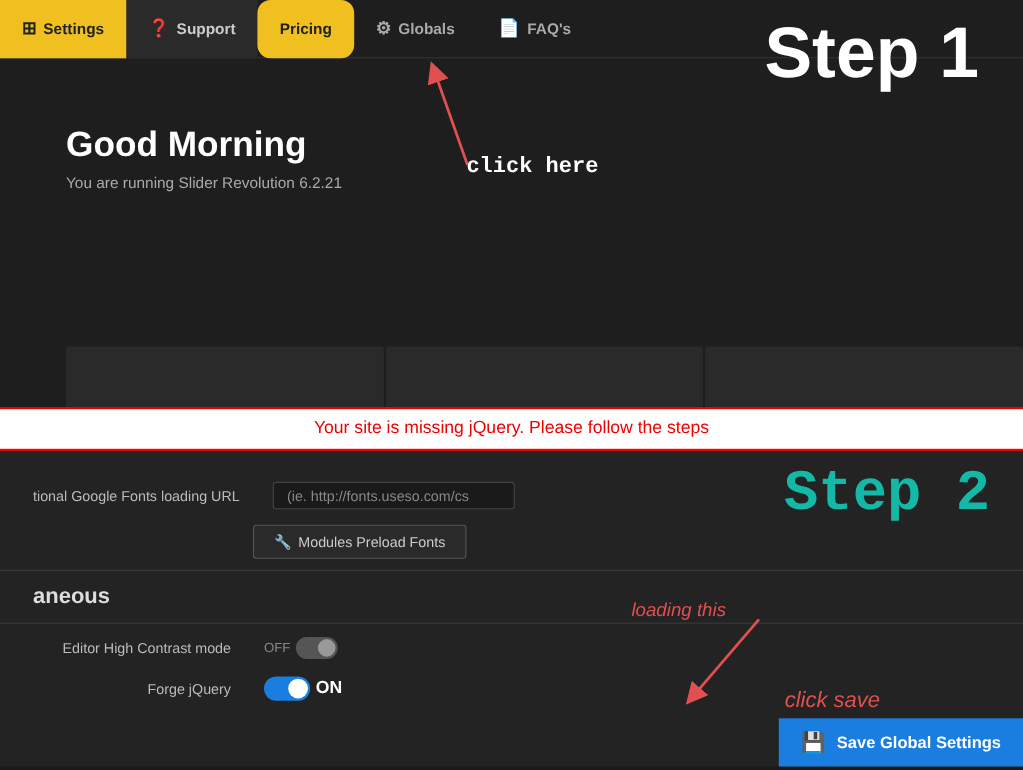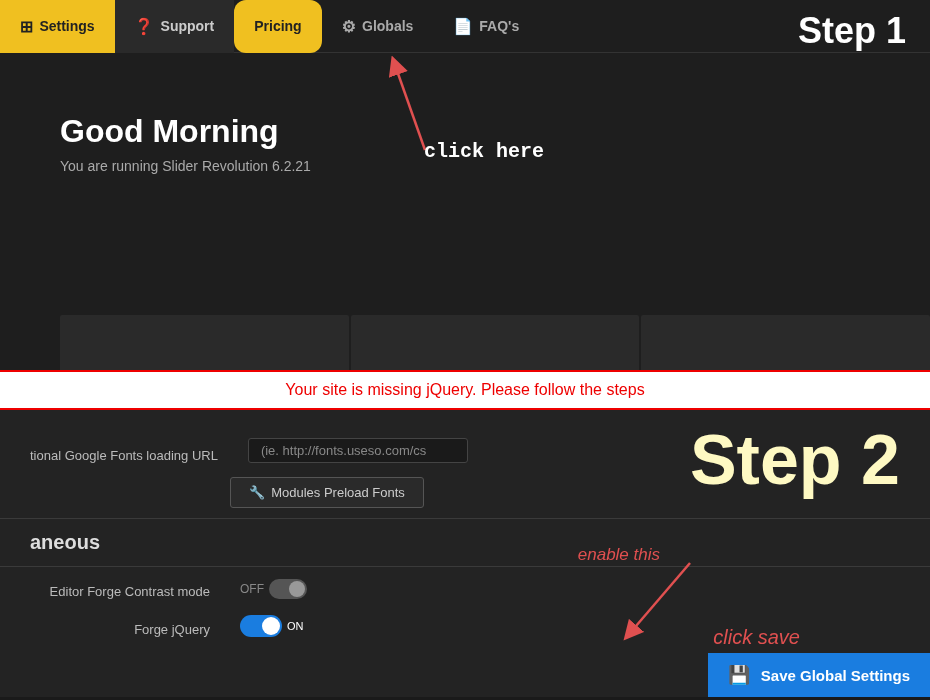--- a/index.html
+++ b/index.html
@@ -59,23 +59,23 @@
       color: #aaa;
     }
     .nav-icon {
       font-size: 16px;
     }
 
     
     .step1-label {
       position: absolute;
       top: 10px;
-      right: 24px;
+      right: 40px;
       color: #fff;
-      font-size: 36px;
+      font-size: 65px;
       font-weight: bold;
     }
 
     
     .greeting-area {
       padding: 60px 0 0 60px;
     }
     .greeting-title {
       color: #fff;
       font-size: 32px;
@@ -141,33 +141,34 @@
       height: 287px;
       position: relative;
       overflow: hidden;
     }
 
     
     .step2-label {
       position: absolute;
       top: 10px;
       right: 30px;
-      color: #fef9c3;
-      font-size: 70px;
-      font-weight: bold;
+      color: #14b8a6;
+      font-size: 52px;
+      font-weight: bold;
+      font-family: Liberation Mono, monospace;
     }
 
     
     .settings-content {
       padding: 20px 0 0 0;
     }
 
     .settings-row {
       display: flex;
-      align-items: flex-end;
+      align-items: center;
       padding: 8px 0 8px 30px;
       gap: 10px;
     }
     .settings-label {
       color: #bbb;
       font-size: 13px;
       min-width: 200px;
       text-align: right;
       padding-right: 20px;
     }
@@ -254,22 +255,22 @@
       width: 18px;
       height: 18px;
       background: #fff;
       border-radius: 50%;
       position: absolute;
       top: 2px;
       right: 2px;
     }
     .toggle-on-label {
       color: #fff;
-      font-size: 11px;
-      font-weight: normal;
+      font-size: 16px;
+      font-weight: bold;
     }
 
     
     .enable-this-text {
       position: absolute;
       top: 135px;
       right: 270px;
       color: #e05050;
       font-size: 17px;
       font-style: italic;
@@ -385,42 +386,42 @@
       </button>
     </div>
 
     <hr class="divider">
 
     <div class="section-heading">aneous</div>
 
     <hr class="divider">
 
     <div class="settings-row">
-      <div class="settings-label">Editor Forge Contrast mode</div>
+      <div class="settings-label">Editor High Contrast mode</div>
       <div class="toggle-off">
         <span>OFF</span>
         <div class="toggle-track-off">
           <div class="toggle-thumb-off"></div>
         </div>
       </div>
     </div>
 
     <div class="settings-row">
       <div class="settings-label">Forge jQuery</div>
       <div class="toggle-on">
         <div class="toggle-track-on">
           <div class="toggle-thumb-on"></div>
         </div>
         <span class="toggle-on-label">ON</span>
       </div>
     </div>
 
   </div>
 
-  <div class="enable-this-text">enable this</div>
+  <div class="enable-this-text">loading this</div>
 
   <svg class="arrow2-svg" width="120" height="90" viewBox="0 0 120 90">
     <defs>
       <marker id="arrowhead2" markerWidth="8" markerHeight="8" refX="4" refY="4" orient="auto">
         <path d="M0,0 L0,8 L8,4 z" fill="#e05050"></path>
       </marker>
     </defs>
     <line x1="80" y1="5" x2="20" y2="75" stroke="#e05050" stroke-width="2.5" marker-end="url(#arrowhead2)"></line>
   </svg>
 

